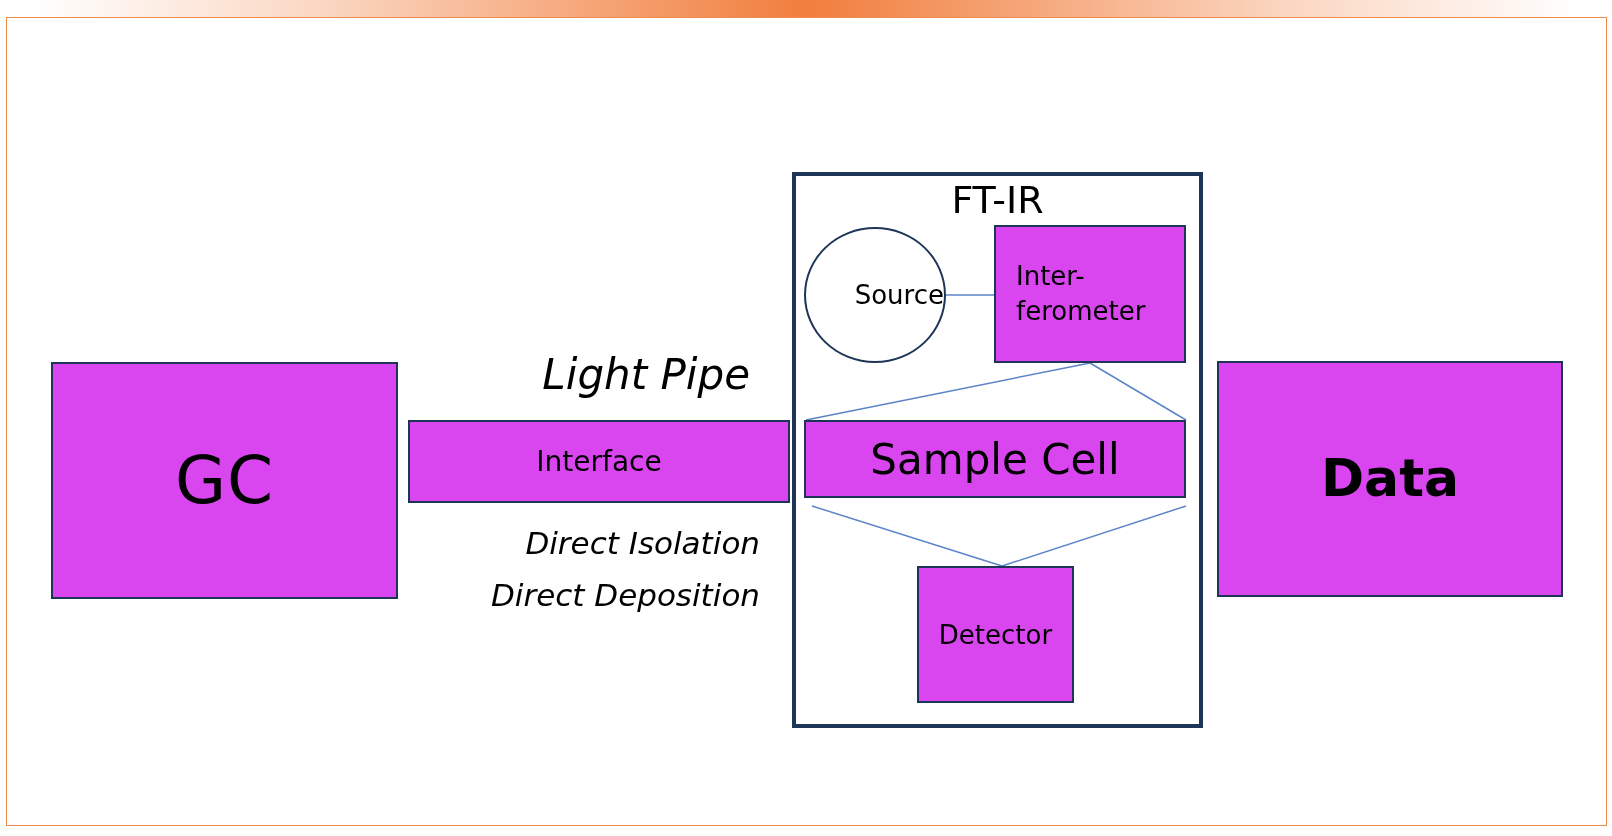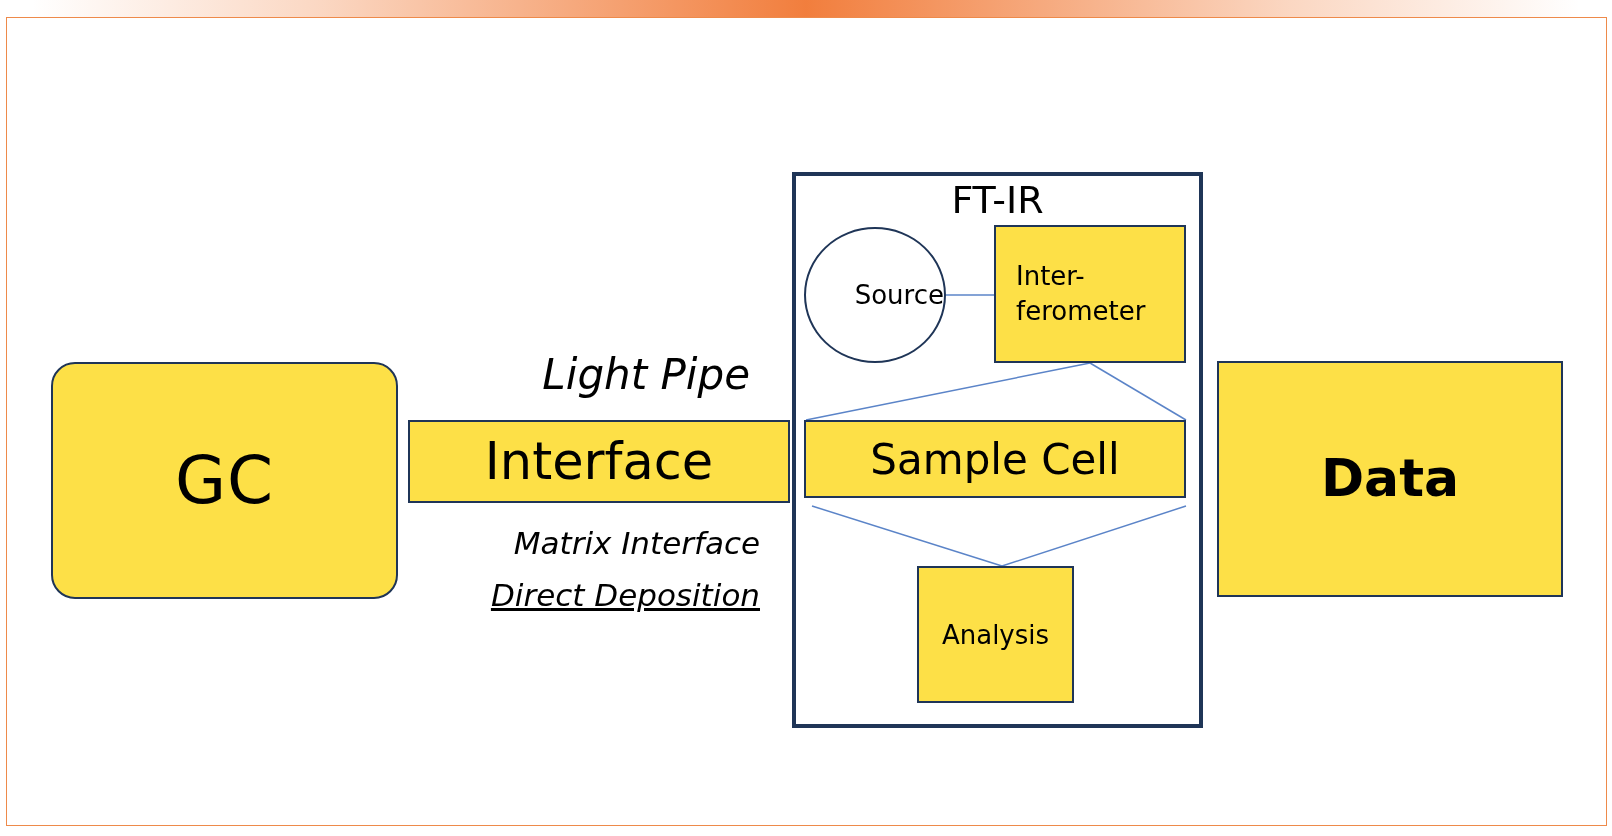--- a/index.html
+++ b/index.html
@@ -12,26 +12,26 @@
     .topbar {
       position: absolute; left: 0; top: 0; width: 1612px; height: 17px;
       background: linear-gradient(to right, rgba(240,110,40,0) 2%, rgba(243,140,80,0.35) 20%, rgba(240,112,40,0.9) 50%, rgba(243,140,80,0.35) 80%, rgba(240,110,40,0) 98%);
     }
     .frame {
       position: absolute; left: 6px; top: 17px; width: 1601px; height: 809px;
       border: 1.5px solid #ee8a4a; box-sizing: border-box;
     }
     .box {
       position: absolute; box-sizing: border-box;
-      border: 2.5px solid #1f3557; background: #fde047;
+      border: 2.5px solid #1f3557; background: #d946ef;
       display: flex; align-items: center; justify-content: center; text-align: center;
     }
-    .gc { left: 51px; top: 362px; width: 347px; height: 237px; font-size: 66px; border-radius: 24px; }
+    .gc { left: 51px; top: 362px; width: 347px; height: 237px; font-size: 66px; }
     .gc span { letter-spacing: 1px; }
-    .interface { left: 408px; top: 420px; width: 382px; height: 83px; font-size: 51px; border-width: 2px; }
+    .interface { left: 408px; top: 420px; width: 382px; height: 83px; font-size: 28px; border-width: 2px; }
     .data-analysis { left: 1217px; top: 361px; width: 346px; height: 236px; font-size: 52px; line-height: 1.3; font-weight: bold; }
     .ftir-outer {
       position: absolute; left: 792px; top: 172px; width: 411px; height: 556px;
       border: 4px solid #1f3557; box-sizing: border-box; background: transparent;
     }
     .ftir-title {
       position: absolute; left: 792px; top: 178px; width: 411px; text-align: center;
       font-size: 38px; font-weight: normal;
     }
     .source {
@@ -40,21 +40,21 @@
       display: flex; align-items: center; justify-content: flex-end; font-size: 26px; background:#fff;
     }
     .interferometer { left: 994px; top: 225px; width: 192px; height: 138px; font-size: 26px; justify-content: flex-start; padding-left: 20px; text-align: left; line-height: 1.35; border-width: 2px; }
     .sample-cell { left: 804px; top: 420px; width: 382px; height: 78px; font-size: 42px; border-width: 2px; }
     .detector { left: 917px; top: 566px; width: 157px; height: 137px; font-size: 26px; border-width: 2px; }
     .label-italic {
       position: absolute; font-style: italic; text-align: right;
     }
     .light-pipe { left: 430px; top: 350px; width: 320px; font-size: 42px; }
     .matrix { left: 430px; top: 525px; width: 330px; font-size: 31px; }
-    .direct { left: 430px; top: 577px; width: 330px; font-size: 31px; text-decoration: underline; }
+    .direct { left: 430px; top: 577px; width: 330px; font-size: 31px; }
     svg.beams { position: absolute; left: 0; top: 0; width: 1612px; height: 836px; pointer-events: none; }
   </style>
 </head>
 <body>
 
 <div class="topbar"></div>
 <div class="frame"></div>
 
 <svg class="beams">
   <line x1="946" y1="295" x2="994" y2="295" stroke="#5b84c8" stroke-width="1.5"></line>
@@ -67,21 +67,21 @@
 <div class="box gc">
   <span>GC</span>
 </div>
 
 <div class="label-italic light-pipe">Light Pipe</div>
 
 <div class="box interface">
   <span>Interface</span>
 </div>
 
-<div class="label-italic matrix">Matrix Interface</div>
+<div class="label-italic matrix">Direct Isolation</div>
 <div class="label-italic direct">Direct Deposition</div>
 
 <div class="ftir-outer"></div>
 <div class="ftir-title">FT-IR</div>
 
 <div class="source">
   <span>Source</span>
 </div>
 
 <div class="box interferometer">
@@ -89,20 +89,20 @@
     <div>Inter-</div>
     <div>ferometer</div>
   </div>
 </div>
 
 <div class="box sample-cell">
   <span>Sample Cell</span>
 </div>
 
 <div class="box detector">
-  <span>Analysis</span>
+  <span>Detector</span>
 </div>
 
 <div class="box data-analysis">
   <div>
     <div>Data</div>
   </div>
 </div>
 
 </body></html>

